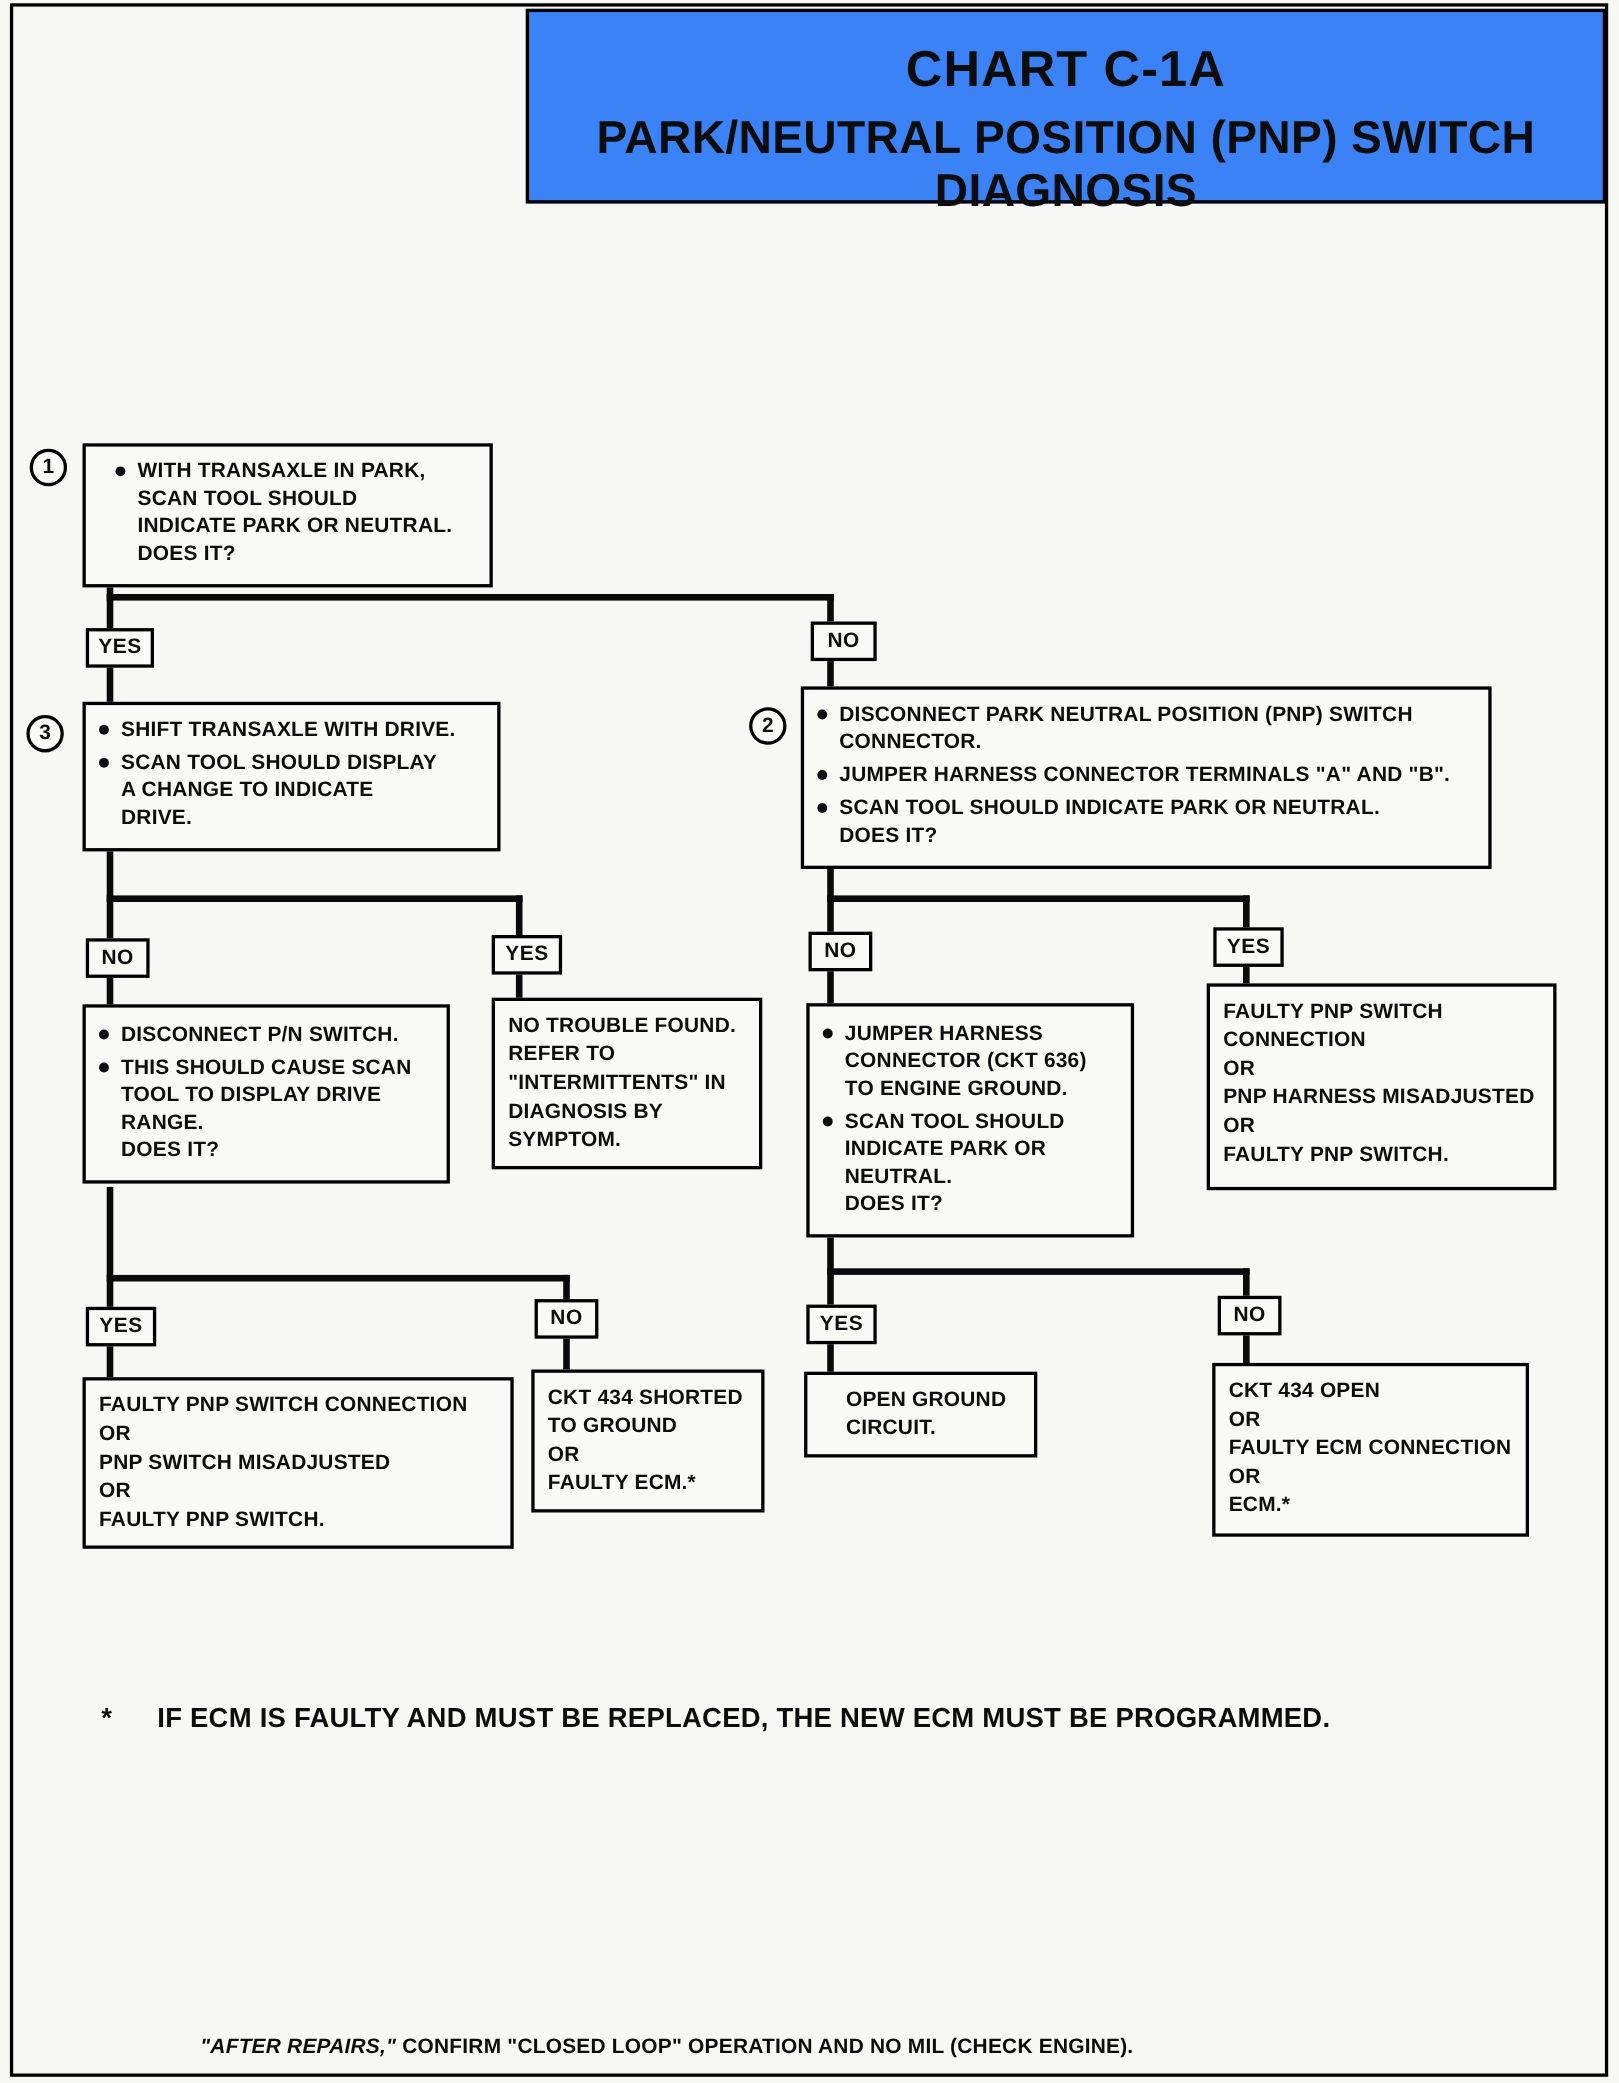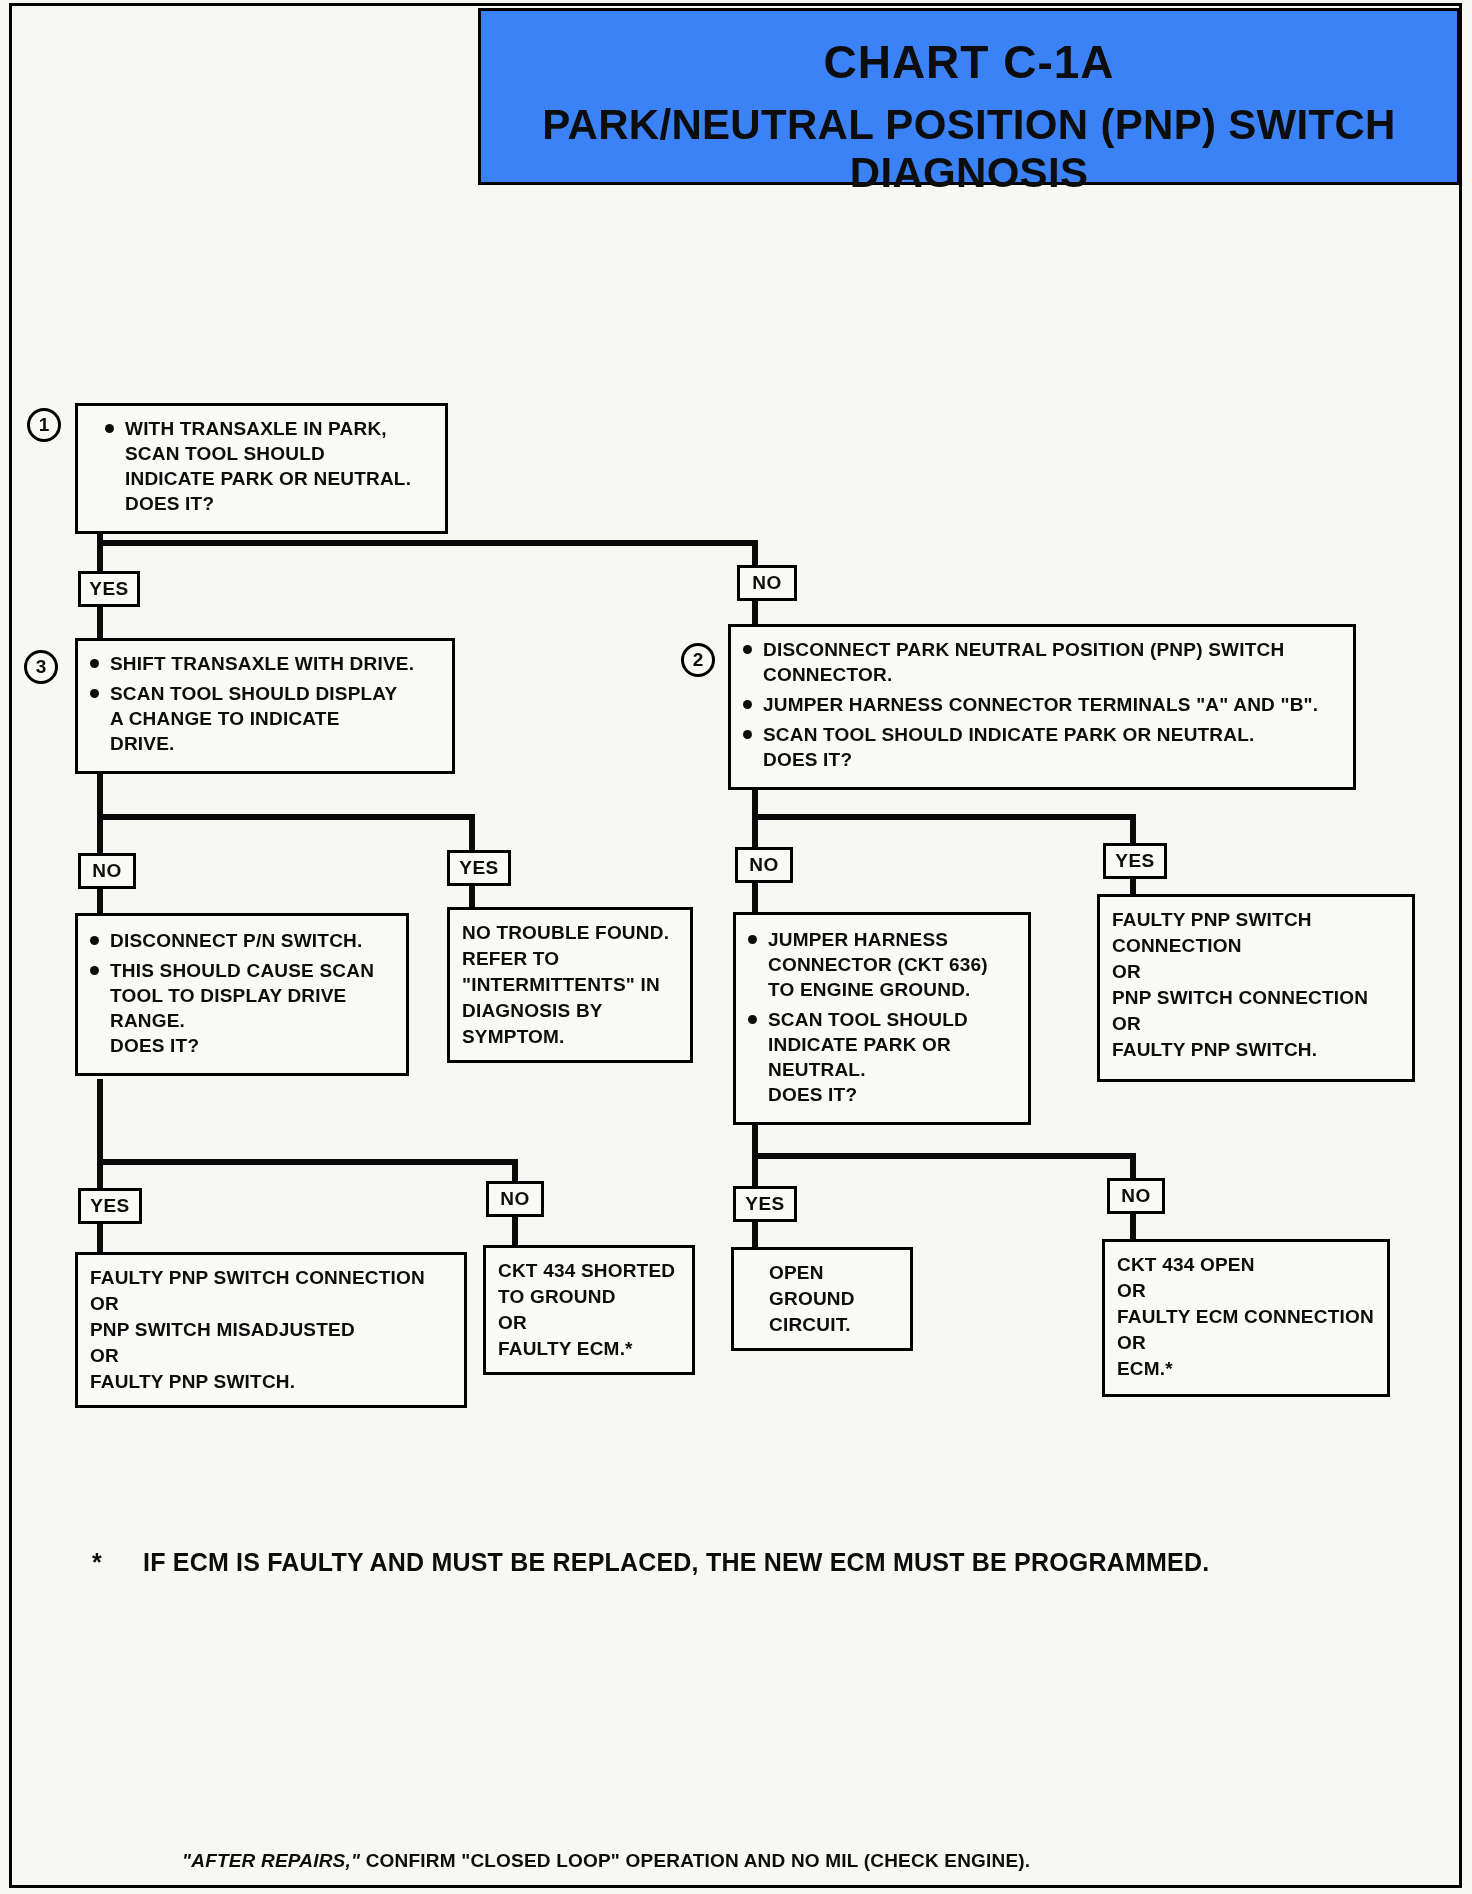--- a/index.html
+++ b/index.html
@@ -160,21 +160,21 @@
 INDICATE PARK OR
 NEUTRAL.
 DOES IT?</span>
   </div>
 </div>
 
 <div class="node" style="left:1097px; top:894px; width:318px; min-height:188px;">
   <div class="terminal-text">FAULTY PNP SWITCH
 CONNECTION
 OR
-PNP SWITCH CONNECTION
+PNP HARNESS MISADJUSTED
 OR
 FAULTY PNP SWITCH.</div>
 </div>
 
 <div class="decision" style="left:78px; top:1188px; width:64px; height:36px;">YES</div>
 <div class="decision" style="left:486px; top:1181px; width:58px; height:36px;">NO</div>
 <div class="decision" style="left:733px; top:1186px; width:64px; height:36px;">YES</div>
 <div class="decision" style="left:1107px; top:1178px; width:58px; height:36px;">NO</div>
 
 <div class="node" style="left:75px; top:1252px; width:392px; min-height:156px;">
@@ -185,21 +185,21 @@
 FAULTY PNP SWITCH.</div>
 </div>
 
 <div class="node" style="left:483px; top:1245px; width:212px; min-height:128px;">
   <div class="terminal-text">CKT 434 SHORTED
 TO GROUND
 OR
 FAULTY ECM.*</div>
 </div>
 
-<div class="node" style="left:731px; top:1247px; width:182px; min-height:74px;padding-left:35px;">
+<div class="node" style="left:731px; top:1247px; width:212px; min-height:74px;padding-left:35px;">
   <div class="terminal-text">OPEN GROUND
 CIRCUIT.</div>
 </div>
 
 <div class="node" style="left:1102px; top:1239px; width:288px; min-height:158px;">
   <div class="terminal-text">CKT 434 OPEN
 OR
 FAULTY ECM CONNECTION
 OR
 ECM.*</div>

